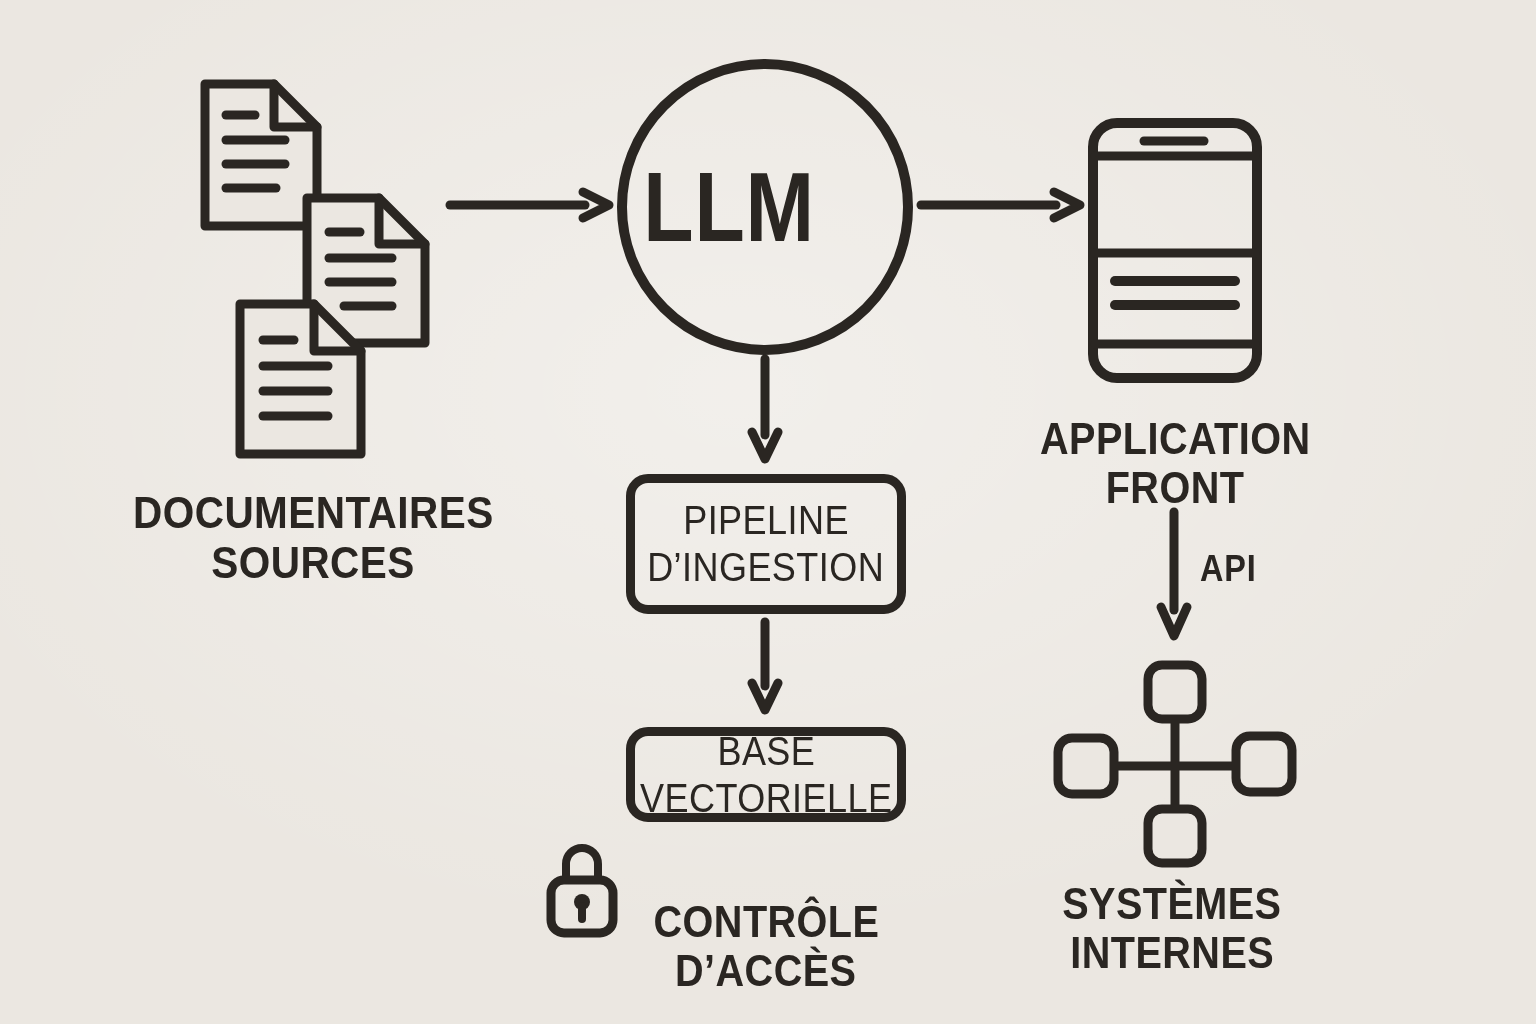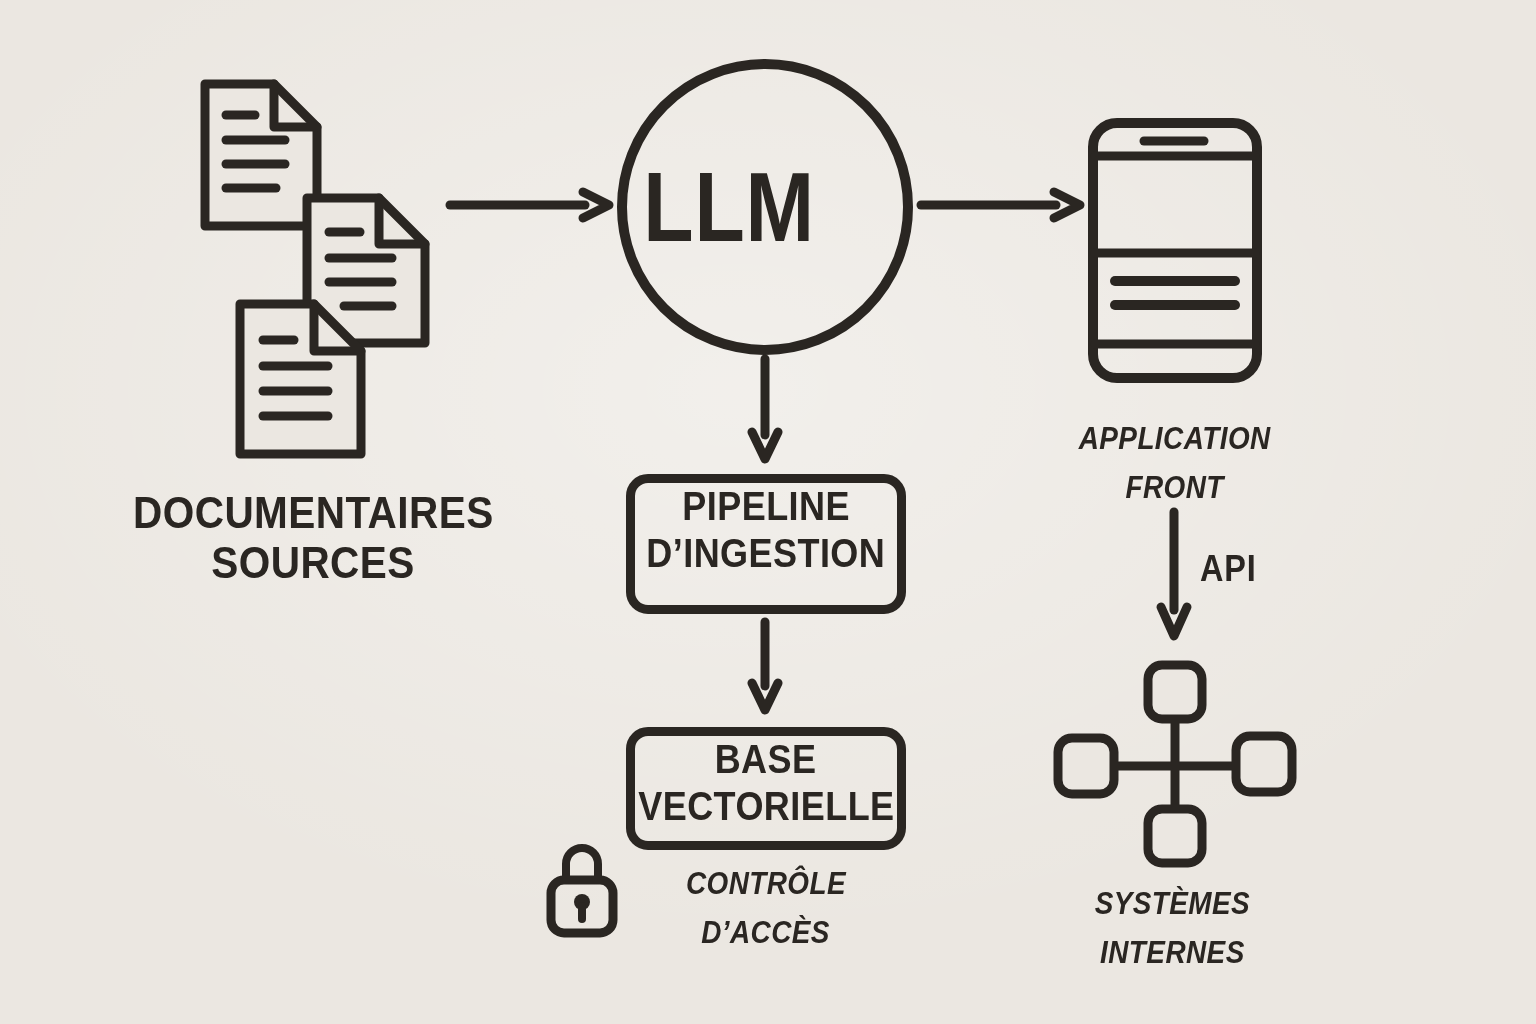--- a/index.html
+++ b/index.html
@@ -25,28 +25,28 @@
 
   .label{
     position:absolute;
     display:flex;flex-direction:column;align-items:center;
     font-weight:700;
     color:var(--ink);
     text-align:center;
   }
   .label span{display:block;white-space:nowrap;transform:scaleX(.9);transform-origin:50% 50%;}
   .lbl-44{font-size:45px;line-height:50px;letter-spacing:.5px;}
-  .lbl-42{font-size:31px;line-height:49px;letter-spacing:.5px;font-style:italic;}
+  .lbl-42{font-size:44px;line-height:49px;letter-spacing:.5px;}
 
   .nodebox{
     position:absolute;
     border:9px solid var(--ink);
     border-radius:22px;
-    display:flex;flex-direction:column;align-items:center;
-    font-weight:700;font-size:40px;line-height:47px;letter-spacing:.5px;
+    display:flex;flex-direction:column;align-items:center;justify-content:center;
+    font-weight:400;font-size:40px;line-height:47px;letter-spacing:.5px;
     text-align:center;
   }
   .nodebox span{display:block;white-space:nowrap;transform:scaleX(.9);transform-origin:50% 50%;}
 
   .llm-circle{
     position:absolute;left:617px;top:59px;width:296px;height:296px;
     border:10px solid var(--ink);border-radius:50%;
     display:flex;align-items:center;
   }
   .llm-circle span{
@@ -131,33 +131,33 @@
 <div class="nodebox" style="left:626px;top:474px;width:280px;height:140px;">
   <span>PIPELINE</span>
   <span>D’INGESTION</span>
 </div>
 
 <svg class="abs" style="left:747px;top:618px;" width="36" height="98" viewBox="0 0 36 98">
   <line class="stroke" stroke-width="9" x1="18" y1="4" x2="18" y2="68"></line>
   <polyline class="stroke" stroke-width="9" points="5,65 18,92 31,65"></polyline>
 </svg>
 
-<div class="nodebox" style="left:626px;top:727px;width:280px;height:123px;">
+<div class="nodebox" style="left:626px;top:727px;width:280px;height:95px;">
   <span>BASE</span>
   <span>VECTORIELLE</span>
 </div>
 
 <svg class="abs" style="left:544px;top:840px;" width="76" height="98" viewBox="0 0 76 98">
   <path class="stroke" stroke-width="8" d="M22,40 V24 a16,16 0 0 1 32,0 V40"></path>
   <rect class="stroke" stroke-width="9" x="7" y="40" width="62" height="53" rx="13"></rect>
   <circle class="fillink" cx="38" cy="62" r="8"></circle>
   <line class="stroke" stroke-width="8" x1="38" y1="66" x2="38" y2="79" style="stroke-width:8;"></line>
 </svg>
 
-<div class="label lbl-42" style="left:566px;top:859px;width:400px;">
+<div class="label lbl-42" style="left:566px;top:897px;width:400px;">
   <span>CONTRÔLE</span>
   <span>D’ACCÈS</span>
 </div>
 
 <svg class="abs" style="left:1156px;top:508px;" width="36" height="134" viewBox="0 0 36 134">
   <line class="stroke" stroke-width="9" x1="18" y1="4" x2="18" y2="102"></line>
   <polyline class="stroke" stroke-width="9" points="5,99 18,128 31,99"></polyline>
 </svg>
 <div class="api-label">API</div>
 

